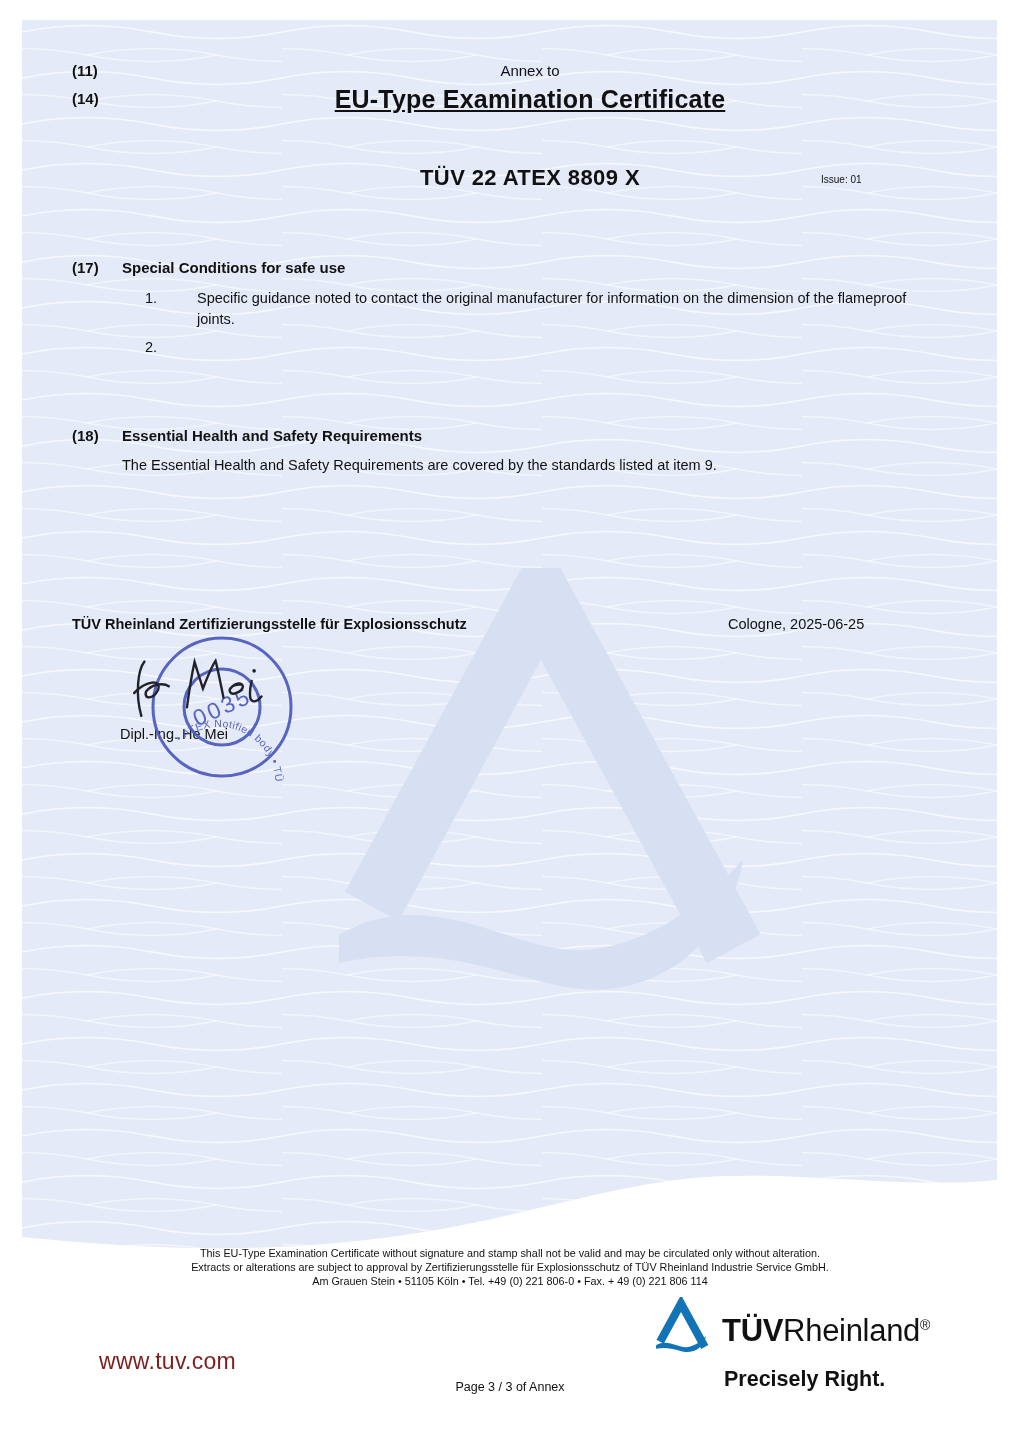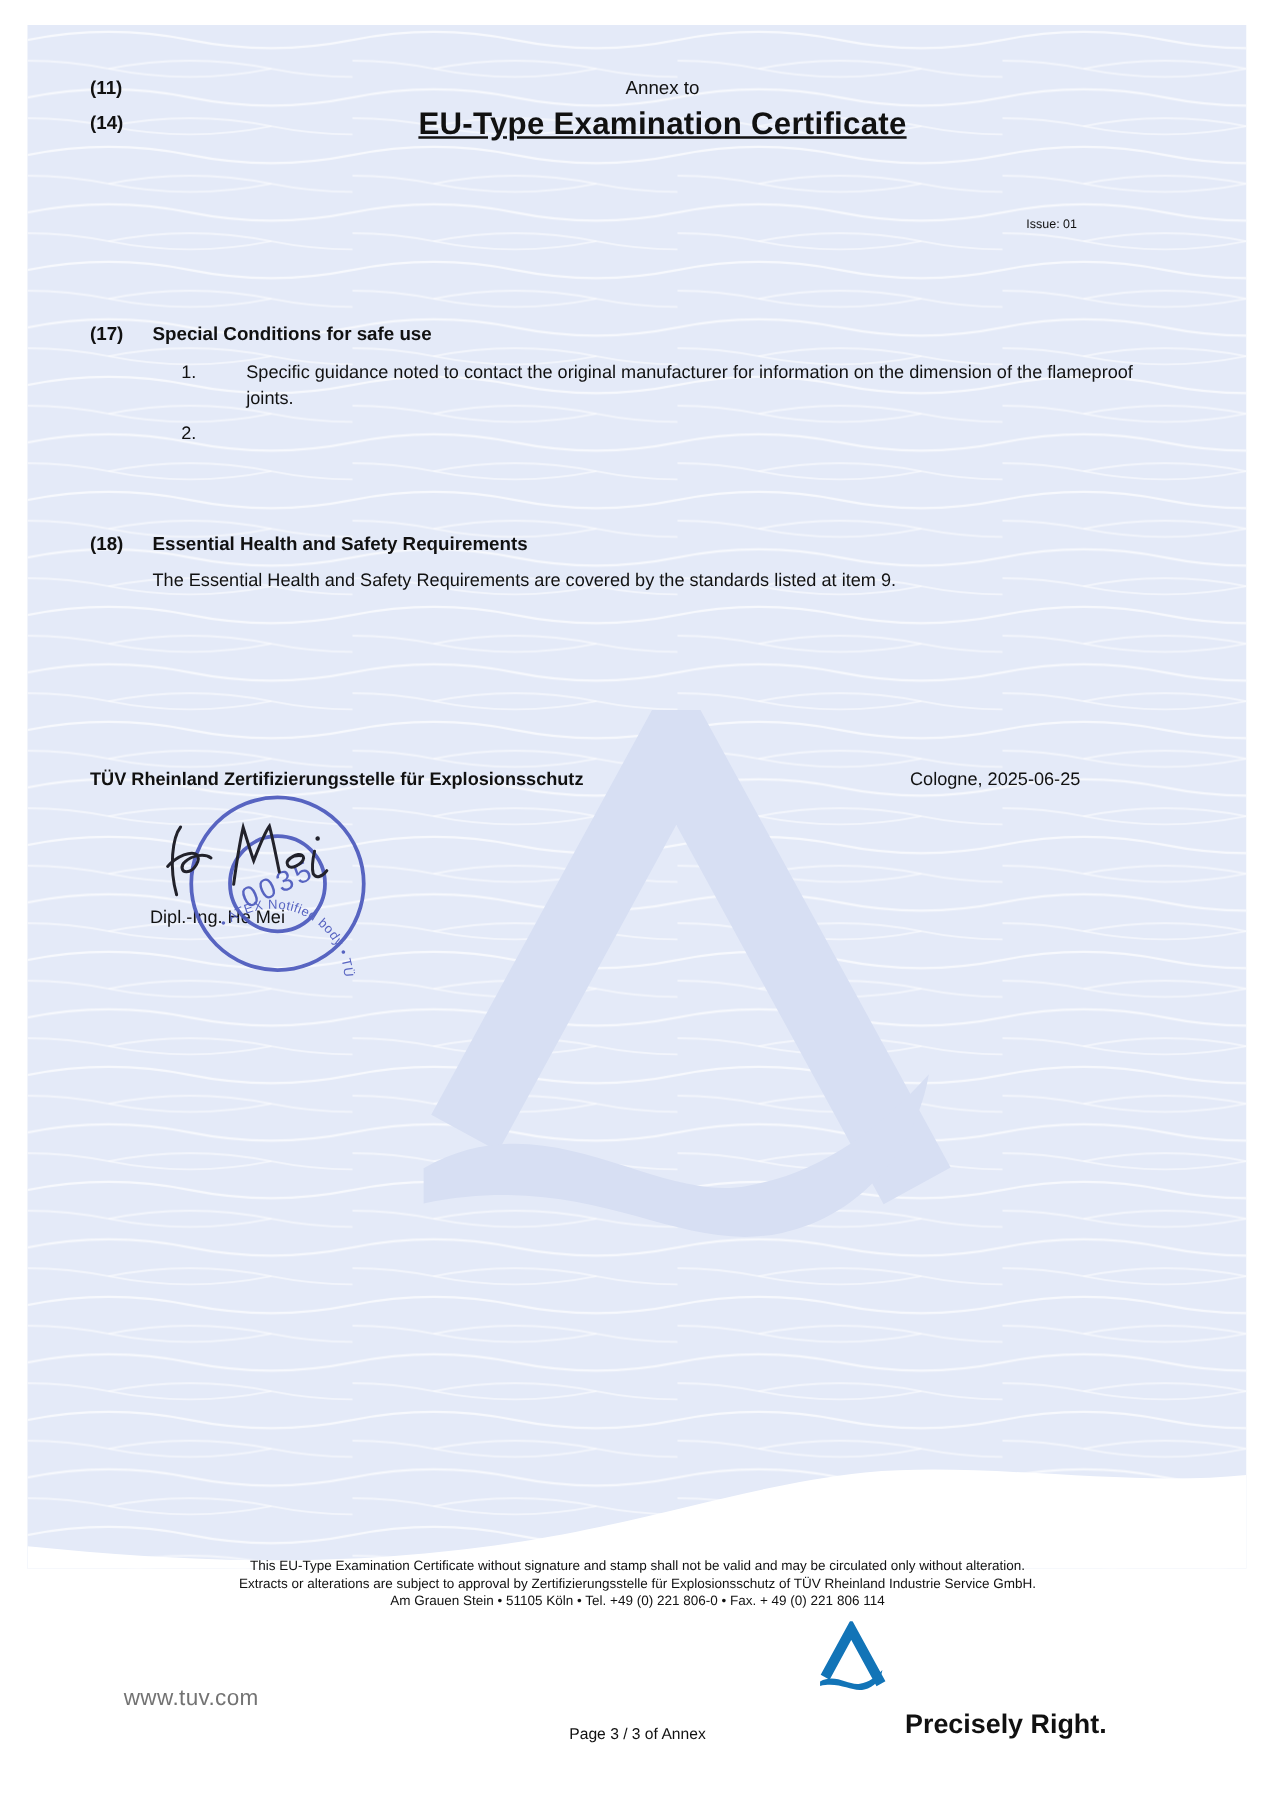--- a/index.html
+++ b/index.html
@@ -29,21 +29,21 @@
 
   .issuer { font-size:14.5px;font-weight:bold; }
   .place-date { font-size:14.5px; }
   .signatory { font-size:14.5px; }
 
   .stamp { position:absolute; left:147px; top:632px; width:150px; height:150px; z-index:4; opacity:0.92; }
   .stamp text { font-family:"Liberation Sans","DejaVu Sans",sans-serif; }
   .signature { position:absolute; left:126px; top:652px; width:175px; height:74px; z-index:5; transform:rotate(-3deg); }
 
   .footer-disclaimer { left:0; width:1020px; text-align:center; font-size:10.8px; line-height:14px; color:#111; }
-  .website { font-size:18px; letter-spacing:0.3px; color:#737373; }
+  .website { font-size:23px; letter-spacing:0.3px; color:#7f1d1d; }
   .page-indicator { left:0; width:1020px; text-align:center; font-size:12.5px; }
 
   .brandmark { position:absolute; left:652px; top:1297px; width:58px; height:64px; color:#1274b7; }
   .brand-word { position:absolute; left:722px; top:1313px; font-size:31px; letter-spacing:-0.3px; }
   .brand-word .bold { font-weight:bold; }
   .brand-word sup { font-size:14px; vertical-align:super; }
   .brand-tagline { position:absolute; left:724px; top:1347px; font-size:21.5px; font-weight:bold;margin-top:20px; }
 </style>
 </head>
 <body>
@@ -72,20 +72,21 @@
     </svg>
   </div>
 
   <div class="layer">
 
     <div class="abs num" style="left:72px; top:62px;">(11)</div>
     <div class="abs centerband annex-to" style="top:62px;">Annex to</div>
     <div class="abs num" style="left:72px; top:90px;">(14)</div>
     <div class="abs centerband doc-title" style="top:85px;">EU-Type Examination Certificate</div>
 
+    <div class="abs centerband cert-no" style="top:165px;">TÜV 22 ATEX 8809 X</div>
     <div class="abs issue" style="left:777px; top:174px;">Issue: 01</div>
 
     <div class="abs num" style="left:72px; top:259px;">(17)</div>
     <div class="abs sec-head" style="left:122px; top:259px;">Special Conditions for safe use</div>
 
     <div class="abs body-text" style="left:145px; top:288px;">1.</div>
     <div class="abs body-text wrap" style="left:197px; top:288px; width:738px;">Specific guidance noted to contact the original manufacturer for information on the dimension of the flameproof joints.</div>
 
     <div class="abs body-text" style="left:145px; top:337px;">2.</div>
 
@@ -103,20 +104,23 @@
       <div>Am Grauen Stein • 51105 Köln • Tel. +49 (0) 221 806-0 • Fax. + 49 (0) 221 806 114</div>
     </div>
 
     <div class="abs website" style="left:99px; top:1348px;">www.tuv.com</div>
     <div class="abs page-indicator" style="top:1380px;">Page 3 / 3 of Annex</div>
 
     <svg class="brandmark" viewBox="0 0 100 100" aria-hidden="true">
       <path d="M14 72 L50 6 L91 81" fill="none" stroke="currentColor" stroke-width="14"></path>
       <path d="M7 78 C28 66 46 84 62 81 C74 79 84 72 93 62 C91 74 82 86 68 89 C50 93 36 78 7 84 Z" fill="currentColor"></path>
     </svg>
+    <div class="abs brand-word">
+      <span class="bold">TÜV</span><span>Rheinland</span><sup>®</sup>
+    </div>
     <div class="abs brand-tagline">Precisely Right.</div>
   </div>
 
   <svg class="stamp" viewBox="0 0 150 150">
     <circle cx="75" cy="75" r="69" fill="none" stroke="#4c59bd" stroke-width="3"></circle>
     <circle cx="75" cy="75" r="38" fill="none" stroke="#4c59bd" stroke-width="3"></circle>
     <defs>
       <path id="stampring" d="M31.3 111.6 A57 57 0 1 1 31.2 111.7" fill="none"></path>
     </defs>
     <text font-size="10.5" letter-spacing="0.4" fill="#4c59bd">

